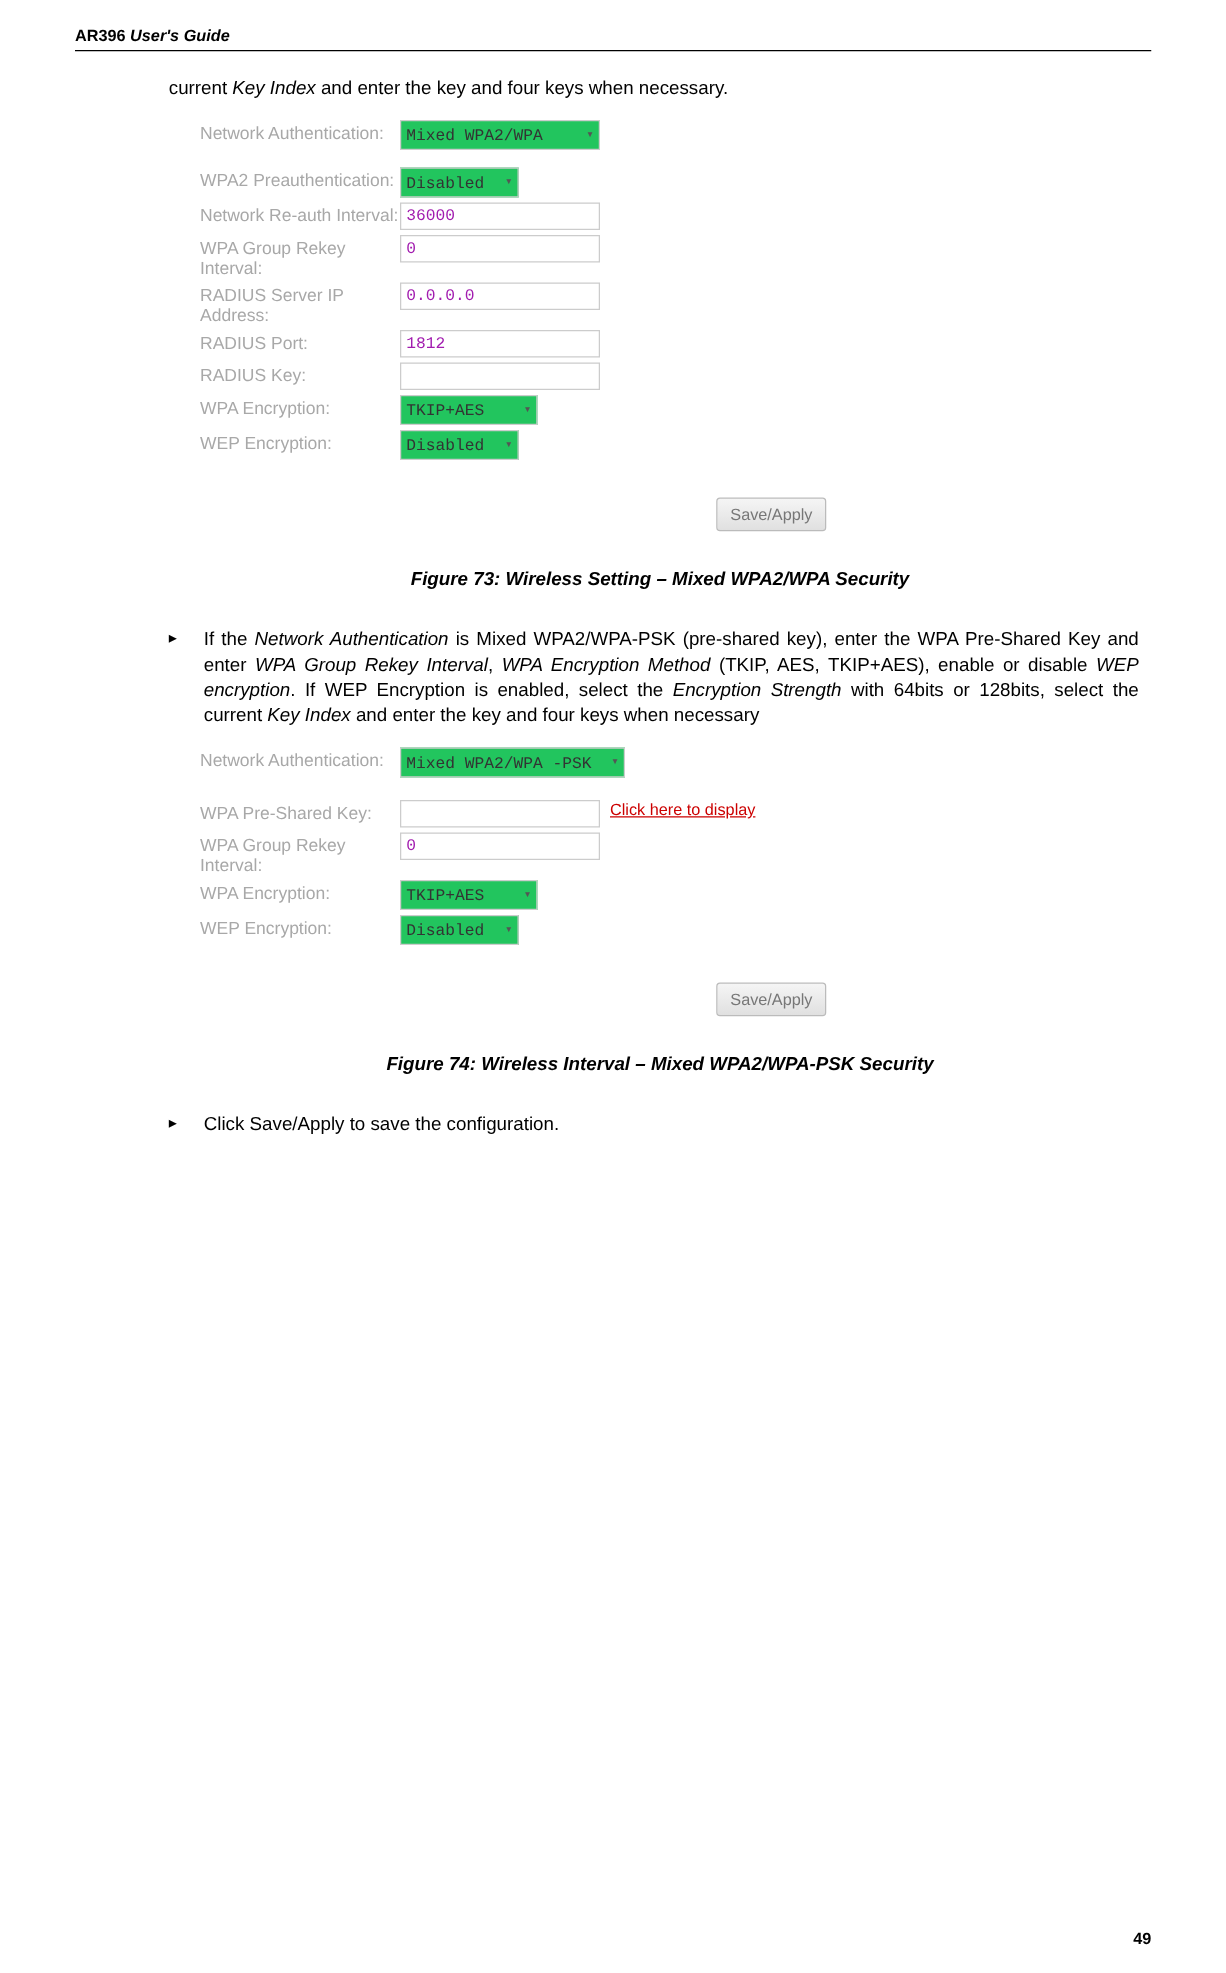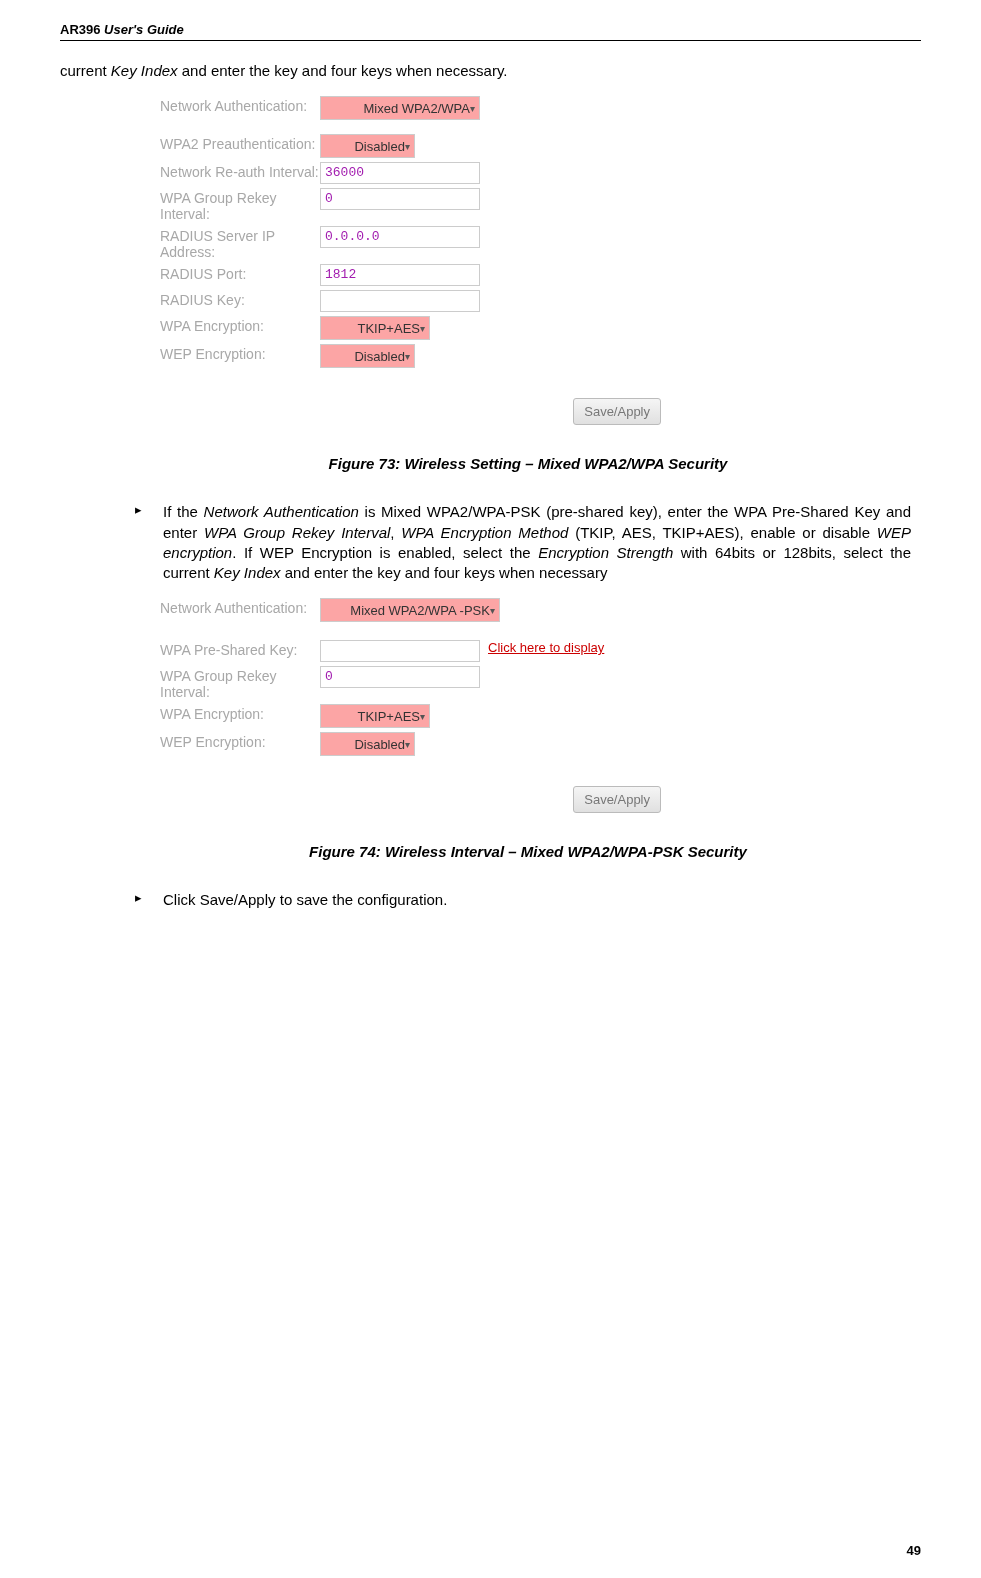--- a/index.html
+++ b/index.html
@@ -22,20 +22,21 @@
       font-size: 13px;
       font-style: italic;
       font-weight: bold;
     }
     .header-title .model {
       font-weight: bold;
       font-style: normal;
     }
     .body-text {
       font-size: 15px;
+      margin-left: 75px;
       margin-right: 10px;
       text-align: justify;
       line-height: 1.35;
     }
     .form-block {
       margin: 15px 0 15px 100px;
       font-family: Arial, sans-serif;
       color: #999;
       font-size: 14px;
     }
@@ -57,29 +58,29 @@
       width: 150px;
       font-family: "Courier New", monospace;
       font-size: 13px;
       padding: 0 4px;
       display: inline-block;
       line-height: 20px;
       color: #a21caf;
     }
     .form-select {
       border: 1px solid #ccc;
-      background: #fca5a5;
+      background: #22c55e;
       height: 22px;
       width: 150px;
-      font-family: Liberation Sans, sans-serif;
+      font-family: Liberation Mono, monospace;
       font-size: 13px;
       padding: 0 4px;
       display: inline-flex;
       align-items: center;
-      justify-content: flex-end;
+      justify-content: space-between;
       color: #333;
     }
     .form-select.small {
       width: 85px;
     }
     .form-select.med {
       width: 100px;
     }
     .dropdown-arrow {
       font-size: 10px;

